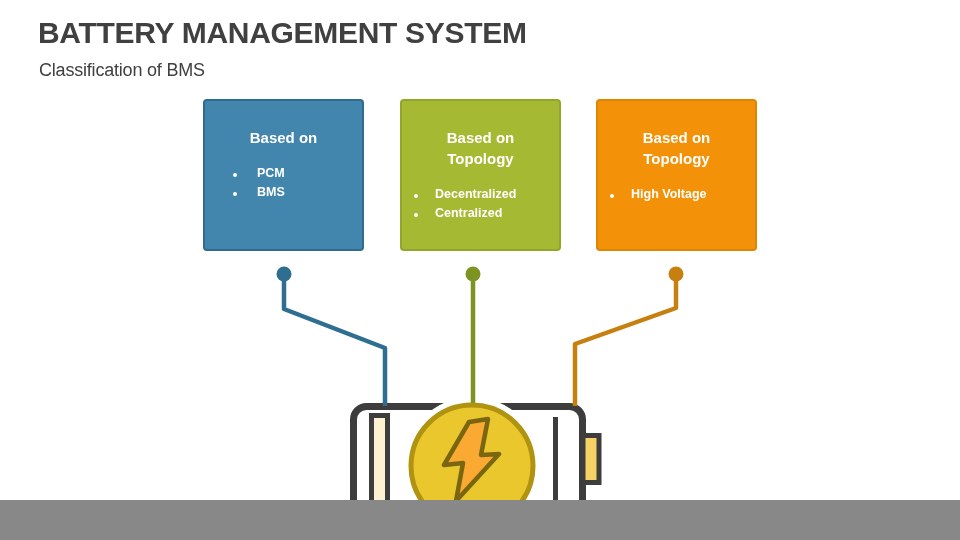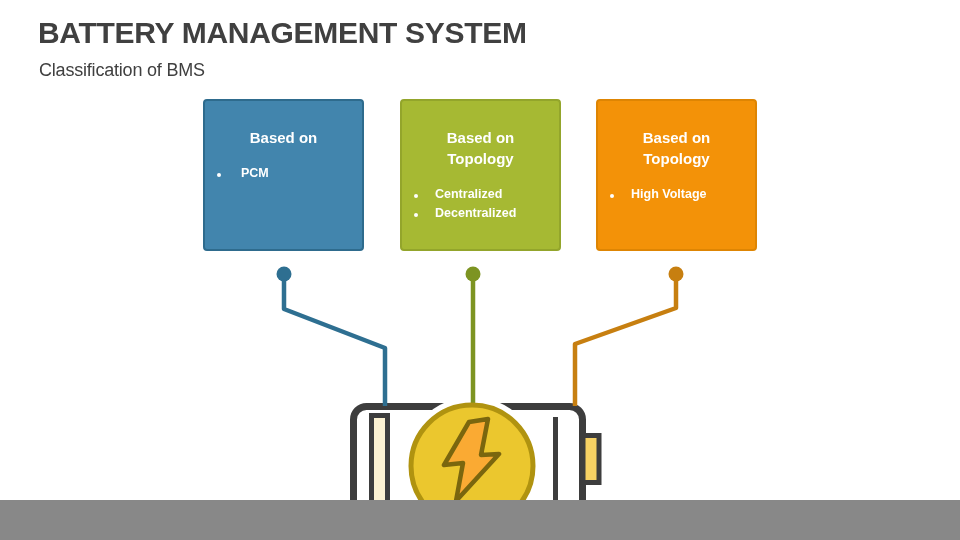--- a/index.html
+++ b/index.html
@@ -43,21 +43,21 @@
     text-align: center;
     font-size: 15px;
     font-weight: 700;
     line-height: 21px;
   }
   .card-list {
     list-style: none;
     margin: 18px 0 0 0;
     padding: 0 0 0 12px;
   }
-  .card-design .card-list { padding-left: 12px; }
+  .card-design .card-list { padding-left: 28px; }
   .card-list li {
     display: flex;
     align-items: flex-start;
     height: 19px;
     font-size: 12.5px;
     font-weight: 600;
   }
   .bullet-dot {
     flex: 0 0 auto;
     width: 4px; height: 4px;
@@ -82,36 +82,40 @@
 
   <div class="card card-design">
     <div class="card-heading">
       <div>Based on</div>
     </div>
     <ul class="card-list">
       <li>
         <span class="bullet-dot"></span>
         <span class="bullet-text">PCM</span>
       </li>
+      <li>
+        <span class="bullet-dot"></span>
+        <span class="bullet-text">BMS</span>
+      </li>
     </ul>
   </div>
 
   <div class="card card-topology">
     <div class="card-heading">
       <div>Based on</div>
       <div>Topology</div>
     </div>
     <ul class="card-list">
       <li>
         <span class="bullet-dot"></span>
-        <span class="bullet-text">Centralized</span>
+        <span class="bullet-text">Decentralized</span>
       </li>
       <li>
         <span class="bullet-dot"></span>
-        <span class="bullet-text">Decentralized</span>
+        <span class="bullet-text">Centralized</span>
       </li>
     </ul>
   </div>
 
   <div class="card card-voltage">
     <div class="card-heading">
       <div>Based on</div>
       <div>Topology</div>
     </div>
     <ul class="card-list">

